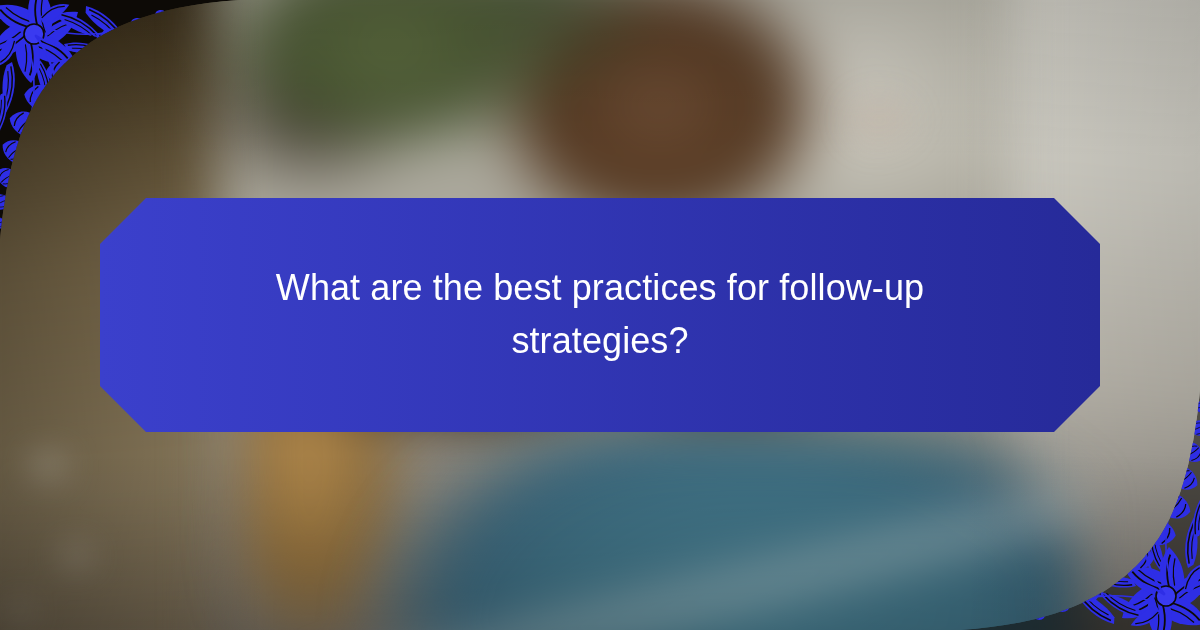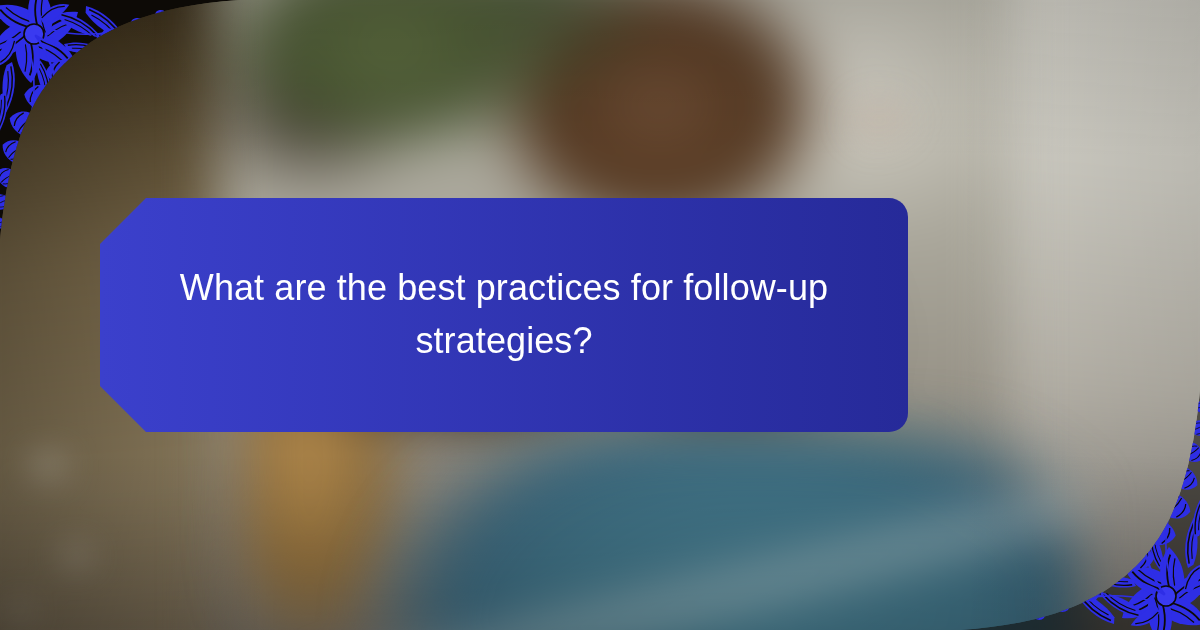--- a/index.html
+++ b/index.html
@@ -126,21 +126,21 @@
   <div class="bg-base">
     <div class="bg-layer bg-left"></div>
     <div class="bg-layer bg-right"></div>
     <div class="bg-layer bg-centre"></div>
     <div class="bg-layer bg-figure"></div>
     <div class="bg-layer bg-book"></div>
     <div class="bg-bokeh"></div>
     <div class="bg-vignette"></div>
   </div>
 
-  <div id="banner" style="background: linear-gradient(90deg, rgb(59, 64, 204) 0%, rgb(38, 42, 153) 100%); left: 100px; top: 198px; width: 808px; height: 234px; clip-path: polygon(46px 0px, 954px 0px, 1000px 46px, 1000px 188px, 954px 234px, 46px 234px, 0px 188px, 0px 46px); border-radius: 19px;">
+  <div id="banner" style="background: linear-gradient(90deg, rgb(59, 64, 204) 0%, rgb(38, 42, 153) 100%); left: 100px; top: 198px; width: 1000px; height: 234px; clip-path: polygon(46px 0px, 954px 0px, 1000px 46px, 1000px 188px, 954px 234px, 46px 234px, 0px 188px, 0px 46px); border-radius: 19px;">
     <div id="banner-text" style="color: rgb(255, 255, 255);">What are the best practices for follow-up strategies?</div>
   </div>
 
   <div class="ornament" id="ornament-tl" style="width: 240px; height: 240px;">
     <svg viewBox="0 0 240 240" xmlns="http://www.w3.org/2000/svg" aria-hidden="true">
       <defs>
         <clipPath id="cornerClip">
           <path d="M0,0 H240 C150,6 96,30 60,68 C26,104 8,156 0,240 Z"></path>
         </clipPath>
         <g id="leafA">

